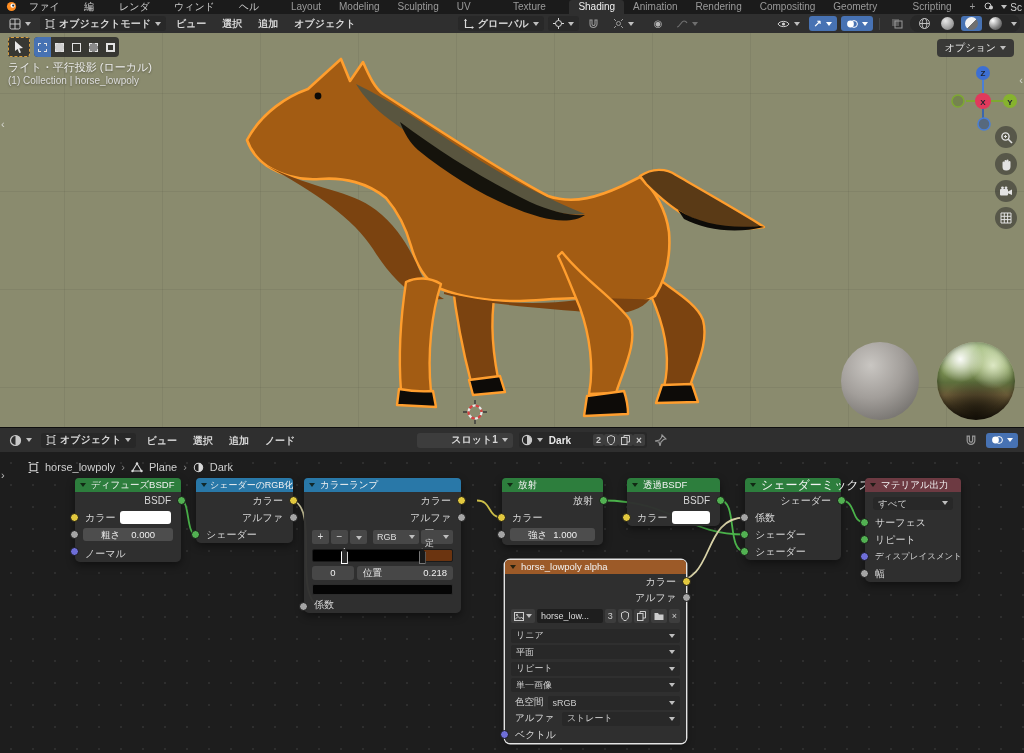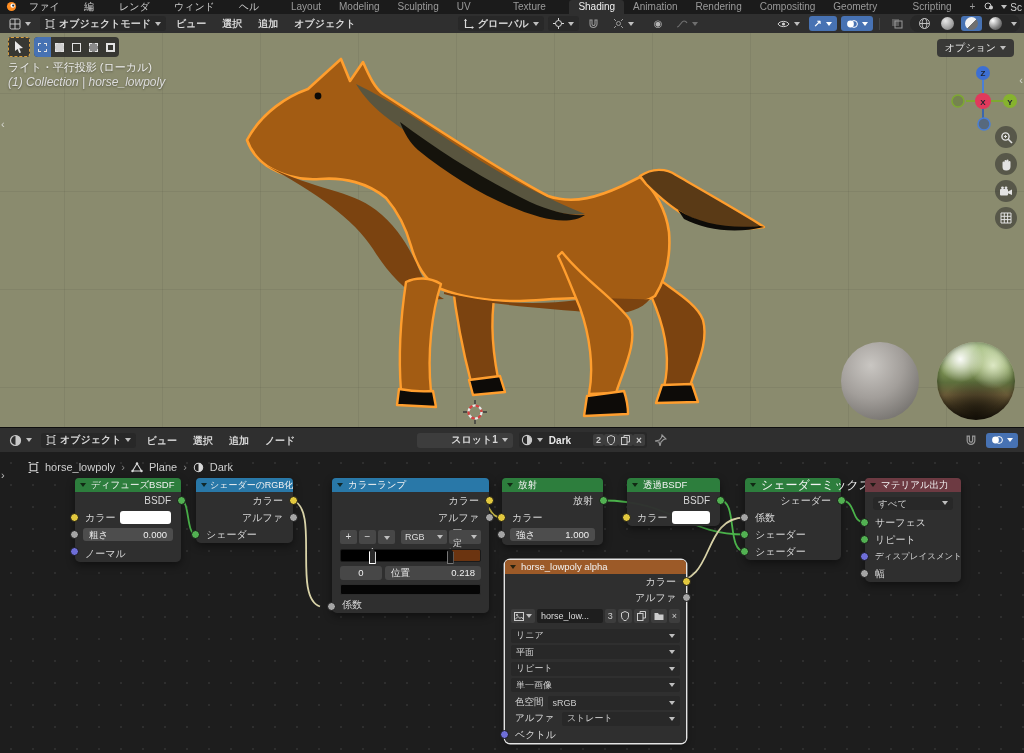--- a/index.html
+++ b/index.html
@@ -24,21 +24,21 @@
   .hbtn.raised{background:#3d3d3d;padding-left:34px;}
   .hbtn.blue{background:#4772b3;color:#fff;}
   .hbtn.ghost{background:transparent;}
   .divider{width:1px;height:12px;background:#454545;margin:0 4px;}
   .icn{display:inline-block;vertical-align:middle;}
   
   #viewport{left:0;top:33px;width:1024px;height:394px;background:#8a8b6e;overflow:hidden;
     background-image:linear-gradient(rgba(0,0,0,.055) 1px,transparent 1px),linear-gradient(90deg,rgba(0,0,0,.055) 1px,transparent 1px);
     background-size:98px 98px;background-position:-34px -38px;}
   #vp-label1{left:8px;top:27px;font-size:11px;color:#ececec;text-shadow:0 1px 2px rgba(40,40,30,.5);}
-  #vp-label2{left:8px;top:42px;font-size:12px;color:#dcdcdc;text-shadow:0 1px 2px rgba(40,40,30,.5);font-style:italic;}
+  #vp-label2{left:8px;top:42px;font-size:10px;color:#dcdcdc;text-shadow:0 1px 2px rgba(40,40,30,.5);}
   #options-btn{right:10px;top:6px;background:rgba(50,50,50,.92);border-radius:4px;padding:2px 8px;font-size:10px;color:#e8e8e8;display:flex;align-items:center;}
   .tool-standalone{left:8px;top:4px;width:22px;height:20px;border:1px dashed #d79b3c;border-radius:3px;background:rgba(40,40,40,.85);display:flex;align-items:center;justify-content:center;}
   .tool-group{left:34px;top:4px;height:20px;display:flex;background:rgba(40,40,40,.85);border-radius:4px;overflow:hidden;}
   .tool-btn{width:17px;height:20px;display:flex;align-items:center;justify-content:center;}
   .tool-btn.active{background:#4772b3;}
   .dashed-box{width:9px;height:9px;border:1px dashed #e2e2e2;}
   .edge-arrow{color:rgba(235,235,235,.75);font-size:11px;line-height:10px;}
   .navball-label{font-size:8px;font-weight:bold;fill:#1e2430;}
   .vp-icnbtn{width:22px;height:22px;border-radius:50%;background:rgba(35,35,35,.5);display:flex;align-items:center;justify-content:center;}
   .sphere-gray{width:78px;height:78px;border-radius:50%;background:radial-gradient(circle at 38% 30%,#c9c6c2,#a29e9a 45%,#7d7a76 75%,#676460 95%);}
@@ -56,21 +56,21 @@
   .bsep{color:#8a8a8a;font-size:11px;}
   .node{position:absolute;background:rgba(48,48,48,.97);border-radius:5px;box-shadow:0 3px 8px rgba(0,0,0,.45);font-size:10px;color:#d8d8d8;}
   .node.selected{box-shadow:0 0 0 1.4px #e4e4e4,0 3px 8px rgba(0,0,0,.45);}
   .nhead{height:14px;line-height:14px;border-radius:4px 4px 0 0;font-size:9.5px;color:#f2f2f2;padding-left:16px;position:relative;white-space:nowrap;}
   .nhead .ncaret{position:absolute;left:5px;top:5px;width:0;height:0;border-left:3px solid transparent;border-right:3px solid transparent;border-top:4px solid rgba(10,20,10,.8);}
   .row{height:17px;line-height:17px;position:relative;padding:0 10px;white-space:nowrap;}
   .row16{height:16px;line-height:16px;position:relative;padding:0 10px;white-space:nowrap;}
   .row.out,.row16.out{text-align:right;}
   .sock{position:absolute;width:9px;height:9px;border-radius:50%;border:1px solid #161616;z-index:5;}
   .sg{background:#52b152;} .sy{background:#e2c83e;} .sgr{background:#a5a5a5;} .sp{background:#6e6ed8;}
-  .slider{background:#4d4d4d;border-radius:3px;height:13px;line-height:13px;margin:2px 8px;display:flex;justify-content:space-between;padding:0 6px;font-size:9.5px;color:#f0f0f0;}
+  .slider{background:#4d4d4d;border-radius:3px;height:13px;line-height:13px;margin:2px 8px;display:flex;justify-content:space-between;padding:0 18px;font-size:9.5px;color:#f0f0f0;}
   .cswatch{background:#fff;border-radius:3px;height:13px;flex:1;margin-right:0;}
   .ndd{background:#282828;border-radius:3px;height:13px;line-height:13px;display:flex;justify-content:space-between;align-items:center;padding:0 5px;margin:0 8px;font-size:9.5px;color:#cfcfcf;}
   .lblrow{display:flex;align-items:center;gap:5px;}
   .rampctl{height:22px;display:flex;align-items:center;gap:2px;padding:0 8px;}
   .rbtn{width:17px;height:14px;background:#474747;border-radius:2px;color:#ddd;font-size:10px;line-height:14px;text-align:center;}
   .rdd{height:14px;background:#474747;border-radius:2px;display:flex;align-items:center;justify-content:space-between;padding:0 4px;font-size:9px;color:#ddd;}
   .rampbar{position:relative;height:13px;margin:1px 8px;border-radius:2px;background:linear-gradient(to right,#000 0%,#000 78%,#6b3410 78%,#6b3410 100%);border:1px solid #1a1a1a;}
   .rmark{position:absolute;top:-2px;width:7px;height:16px;background:#181818;border:1px solid #777;clip-path:polygon(50% 0,100% 26%,100% 100%,0 100%,0 26%);}
   .rmark.sel{border-color:#fff;background:#2a2a2a;}
   .rfields{height:20px;display:flex;gap:3px;align-items:center;padding:0 8px;}
@@ -480,21 +480,21 @@
     <div class="node" style="left:196px;top:26px;width:97px">
       <div class="nhead" style="background:#2978a8;padding-left:14px;font-size:9px"><span class="ncaret"></span><span>シェーダーのRGB化</span></div>
       <div class="row out"><span>カラー</span></div>
       <div class="row out"><span>アルファ</span></div>
       <div class="row"><span>シェーダー</span></div>
       <i class="sock sy" style="right:-5px;top:18px"></i>
       <i class="sock sgr" style="right:-5px;top:35px"></i>
       <i class="sock sg" style="left:-5px;top:52px"></i>
     </div>
 
-    <div class="node" style="left:332px;top:26px;width:157px">
+    <div class="node" style="left:304px;top:26px;width:157px">
       <div class="nhead" style="background:#2978a8"><span class="ncaret"></span><span>カラーランプ</span></div>
       <div class="row out"><span>カラー</span></div>
       <div class="row out"><span>アルファ</span></div>
       <div class="rampctl">
         <span class="rbtn">+</span>
         <span class="rbtn">−</span>
         <span class="rbtn"><span class="caret" style="margin:0"></span></span>
         <span class="rdd" style="width:46px;margin-left:4px">
             <span>RGB</span>
             <span class="caret" style="margin-left:2px"></span>

